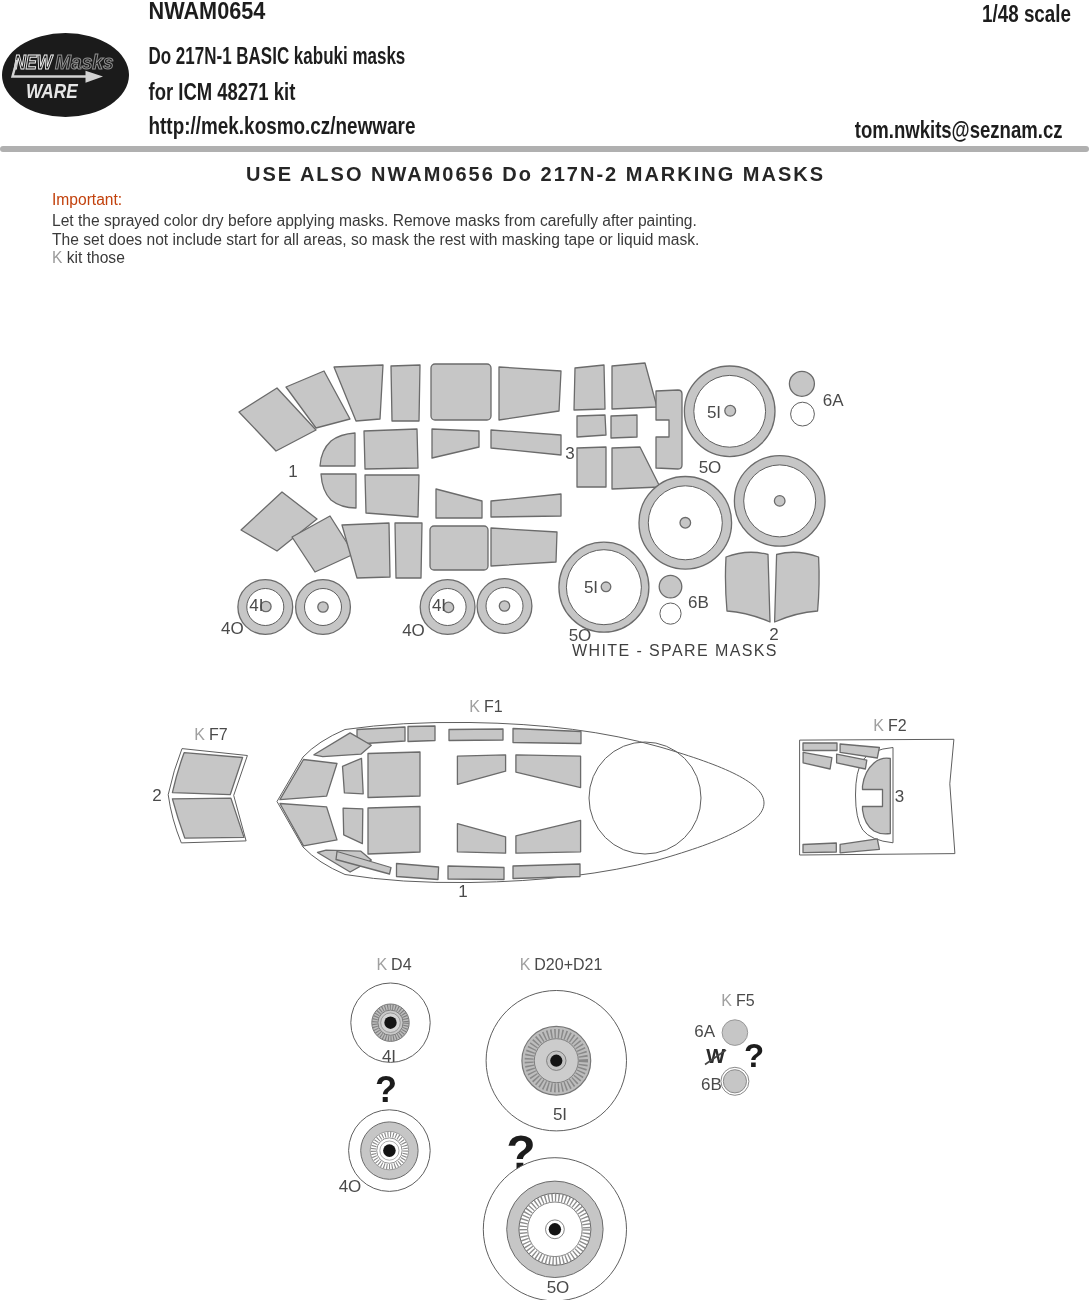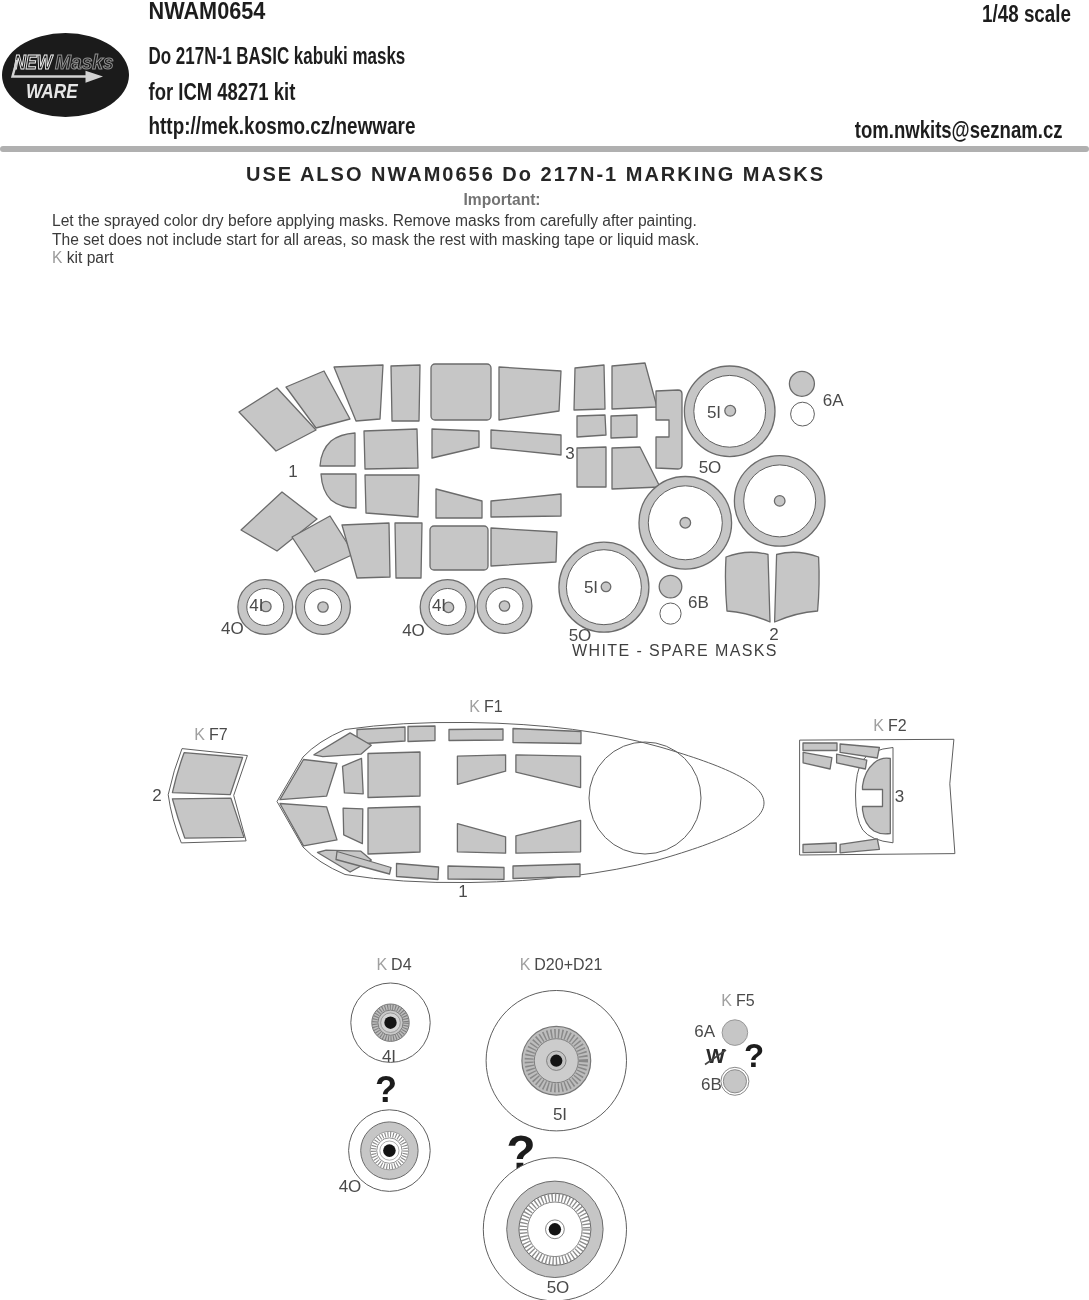--- a/index.html
+++ b/index.html
@@ -4,21 +4,21 @@
 <style>
   html,body{margin:0;padding:0;}
   body{width:1089px;height:1300px;position:relative;background:#ffffff;overflow:hidden;
        font-family:"Liberation Sans",sans-serif;}
   .abs{position:absolute;}
   #hdr-svg{left:0;top:0;}
   #rule{left:0;top:146px;width:1089px;height:6px;background:#b0b0b0;border-radius:3px;}
   #notice{left:0;top:163px;width:1071px;text-align:center;font-size:20px;font-weight:700;
           color:#262626;letter-spacing:2px;}
   #instr{left:52px;top:191px;color:#3a3a3a;font-size:15.6px;line-height:18.5px;width:900px;}
-  #instr .hd{font-weight:700;color:#737373;margin-bottom:2.5px;text-align:center;}
+  #instr .hd{font-weight:400;color:#c2410c;margin-bottom:2.5px;}
   .klight{color:#9a9a9a;}
   .wx{font-weight:700;color:#2b2b2b;position:relative;display:inline-block;}
   .wx::after{content:"";position:absolute;left:-3px;right:-2px;top:46%;
              border-top:1.6px solid #444;transform:rotate(-25deg);}
   #diagram{left:0;top:330px;}
   svg text{font-family:"Liberation Sans",sans-serif;}
   .lbl{fill:#4a4a4a;font-size:17px;}
   .lblk{fill:#4a4a4a;font-size:16px;}
   .kpre{fill:#a0a0a0;}
   .cap{fill:#3f3f3f;font-size:16px;letter-spacing:1.4px;}
@@ -48,27 +48,27 @@
     <text transform="translate(148.5,63.5) scale(0.723,1)">Do 217N-1 BASIC kabuki masks</text>
     <text transform="translate(148.5,100) scale(0.787,1)">for ICM 48271 kit</text>
     <text transform="translate(148.5,133.5) scale(0.805,1)">http://mek.kosmo.cz/newware</text>
     <text transform="translate(1071,22) scale(0.801,1)" text-anchor="end">1/48 scale</text>
     <text transform="translate(1062.5,137.5) scale(0.79,1)" text-anchor="end">tom.nwkits@seznam.cz</text>
   </g>
 </svg>
 
 <div id="rule" class="abs"></div>
 
-<div id="notice" class="abs">USE ALSO NWAM0656 Do 217N-1 MARKING MASKS</div>
+<div id="notice" class="abs">USE ALSO NWAM0656 Do 217N-2 MARKING MASKS</div>
 
 <div id="instr" class="abs">
   <div class="hd">Important:</div>
   <div>Let the sprayed color dry before applying masks. Remove masks from carefully after painting.</div>
   <div>The set does not include start for all areas, so mask the rest with masking tape or liquid mask.</div>
-  <div><span class="klight">K</span><span> kit part</span></div>
+  <div><span class="klight">K</span><span> kit those</span></div>
 </div>
 
 <svg id="diagram" class="abs" width="1089" height="970" viewBox="0 330 1089 970">
 
   <g>
     <path class="mask" d="M 239,412 L 277,388 L 316,430 L 276,451 Z"></path>
     <path class="mask" d="M 286,387 L 324,371 L 350,419 L 316,428 Z"></path>
     <path class="mask" d="M 334,367 L 383,365 L 380,419 L 356,421 Z"></path>
     <path class="mask" d="M 391,366 L 420,365 L 419,421 L 392,421 Z"></path>
     <rect class="mask" x="431" y="364" width="60" height="56" rx="4"></rect>

